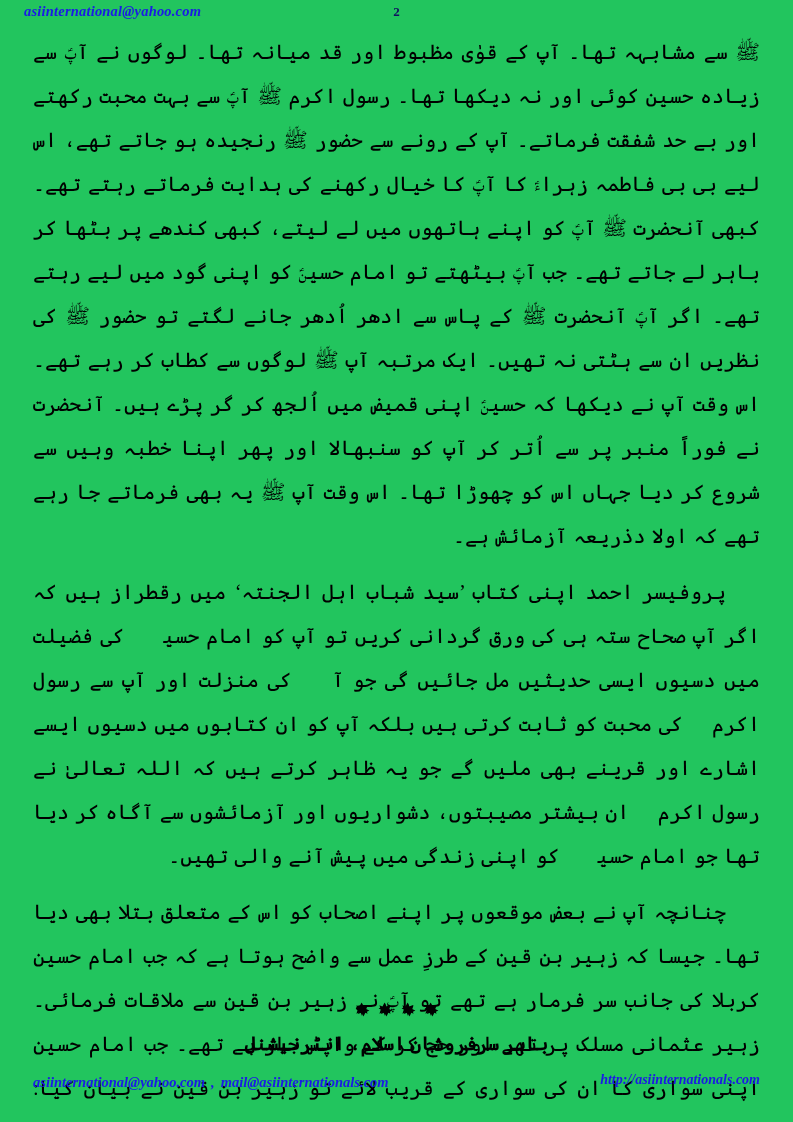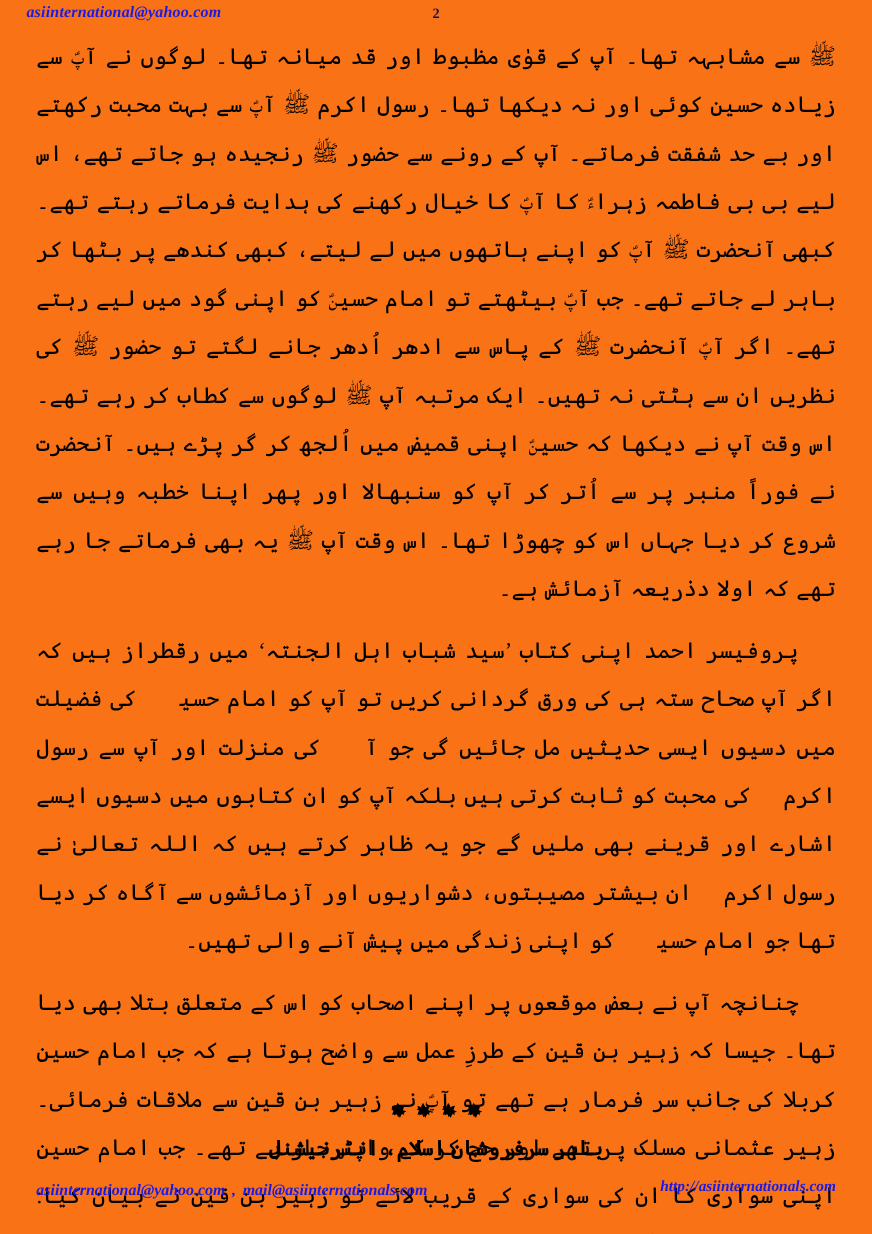--- a/index.html
+++ b/index.html
@@ -5,21 +5,21 @@
 <style>
   html, body {
     margin: 0;
     padding: 0;
     background: #ffffff;
   }
   .page {
     position: relative;
     width: 793px;
     height: 1122px;
-    background: #f97316;
+    background: #22c55e;
     overflow: hidden;
     box-sizing: border-box;
   }
 
   
   .header {
     position: absolute;
     top: 0;
     left: 0;
     right: 0;

